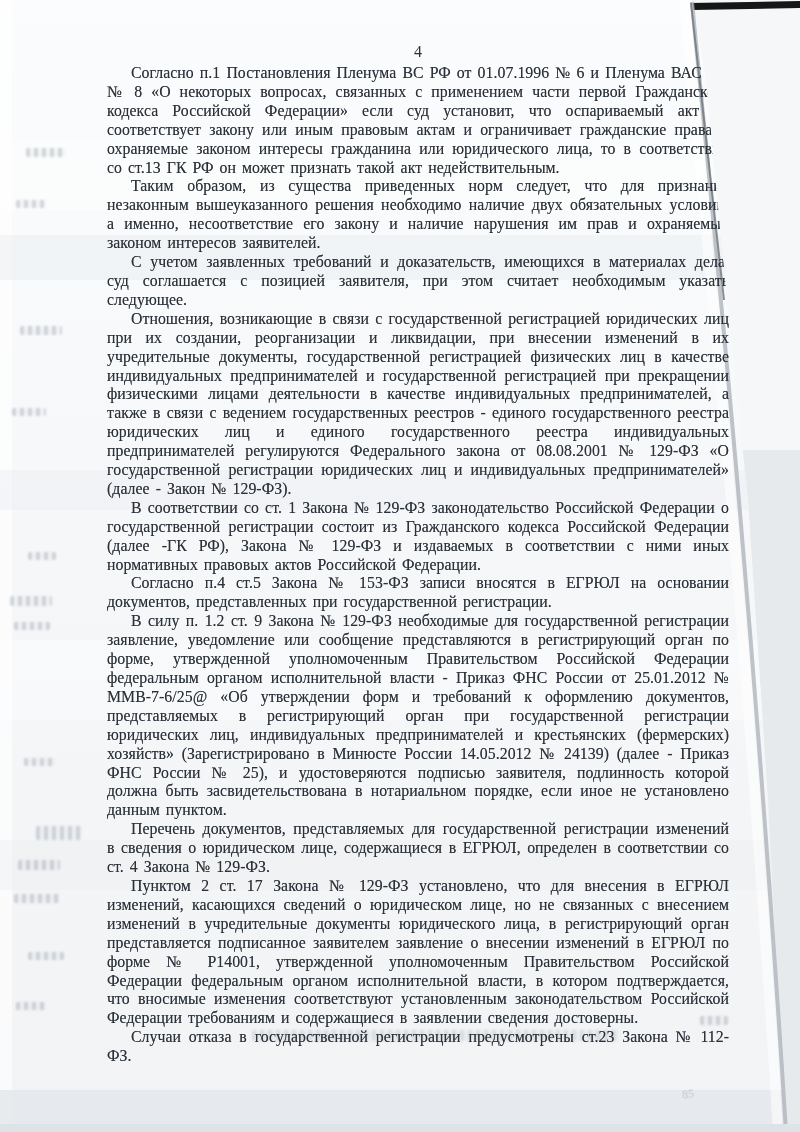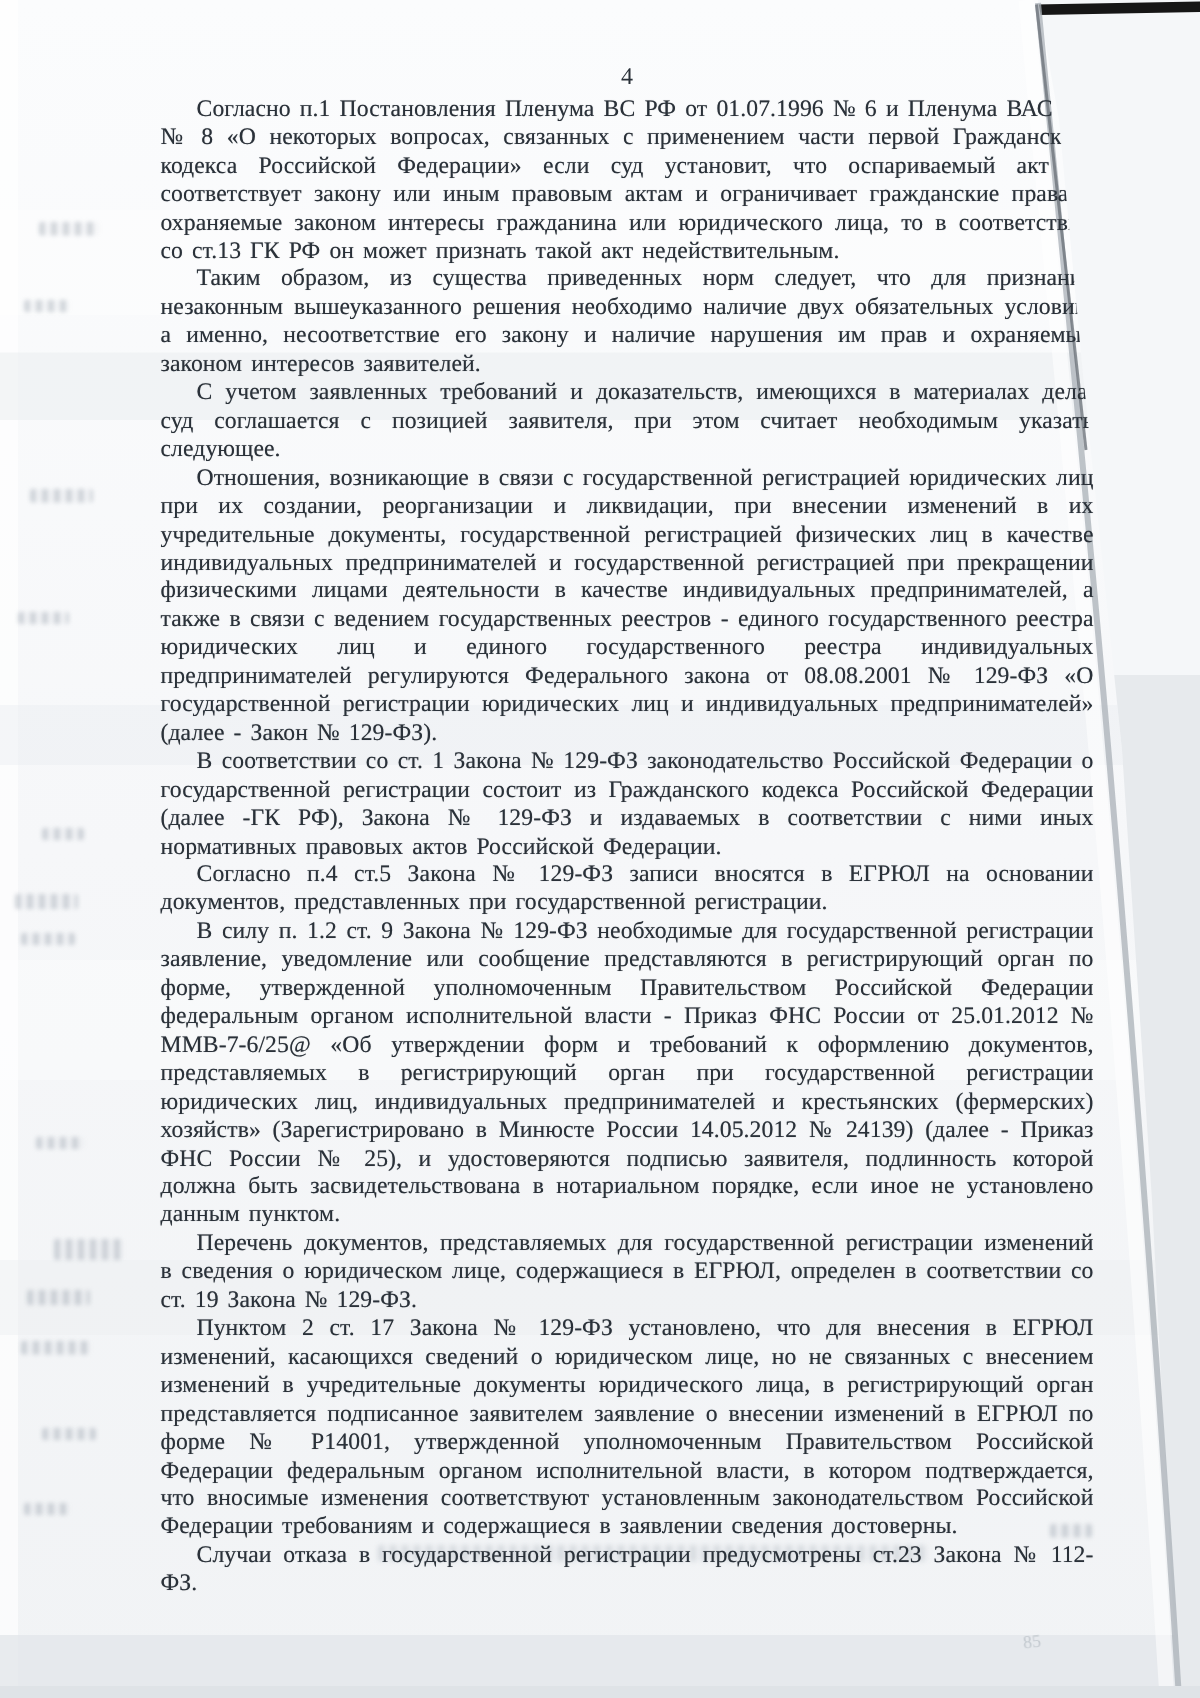--- a/index.html
+++ b/index.html
@@ -106,23 +106,23 @@
   </div>
 
   <div class="page-clip">
     <div class="page-number">4</div>
     <div class="text-body">
         <p class="para">Согласно п.1 Постановления Пленума ВС РФ от 01.07.1996 № 6 и Пленума ВАС РФ № 8 «О некоторых вопросах, связанных с применением части первой Гражданского кодекса Российской Федерации» если суд установит, что оспариваемый акт не соответствует закону или иным правовым актам и ограничивает гражданские права и охраняемые законом интересы гражданина или юридического лица, то в соответствии со ст.13 ГК РФ он может признать такой акт недействительным.</p>
         <p class="para">Таким образом, из существа приведенных норм следует, что для признания незаконным вышеуказанного решения необходимо наличие двух обязательных условий, а именно, несоответствие его закону и наличие нарушения им прав и охраняемых законом интересов заявителей.</p>
         <p class="para">С учетом заявленных требований и доказательств, имеющихся в материалах дела, суд соглашается с позицией заявителя, при этом считает необходимым указать следующее.</p>
         <p class="para">Отношения, возникающие в связи с государственной регистрацией юридических лиц при их создании, реорганизации и ликвидации, при внесении изменений в их учредительные документы, государственной регистрацией физических лиц в качестве индивидуальных предпринимателей и государственной регистрацией при прекращении физическими лицами деятельности в качестве индивидуальных предпринимателей, а также в связи с ведением государственных реестров - единого государственного реестра юридических лиц и единого государственного реестра индивидуальных предпринимателей регулируются Федерального закона от 08.08.2001 № 129-ФЗ «О государственной регистрации юридических лиц и индивидуальных предпринимателей» (далее - Закон № 129-ФЗ).</p>
         <p class="para">В соответствии со ст. 1 Закона № 129-ФЗ законодательство Российской Федерации о государственной регистрации состоит из Гражданского кодекса Российской Федерации (далее -ГК РФ), Закона № 129-ФЗ и издаваемых в соответствии с ними иных нормативных правовых актов Российской Федерации.</p>
-        <p class="para">Согласно п.4 ст.5 Закона № 129-ФЗ записи вносятся в ЕГРЮЛ на основании документов, представленных при государственной регистрации.</p>
+        <p class="para">Согласно п.4 ст.5 Закона № 153-ФЗ записи вносятся в ЕГРЮЛ на основании документов, представленных при государственной регистрации.</p>
         <p class="para">В силу п. 1.2 ст. 9 Закона № 129-ФЗ необходимые для государственной регистрации заявление, уведомление или сообщение представляются в регистрирующий орган по форме, утвержденной уполномоченным Правительством Российской Федерации федеральным органом исполнительной власти - Приказ ФНС России от 25.01.2012 № ММВ-7-6/25@ «Об утверждении форм и требований к оформлению документов, представляемых в регистрирующий орган при государственной регистрации юридических лиц, индивидуальных предпринимателей и крестьянских (фермерских) хозяйств» (Зарегистрировано в Минюсте России 14.05.2012 № 24139) (далее - Приказ ФНС России № 25), и удостоверяются подписью заявителя, подлинность которой должна быть засвидетельствована в нотариальном порядке, если иное не установлено данным пунктом.</p>
-        <p class="para">Перечень документов, представляемых для государственной регистрации изменений в сведения о юридическом лице, содержащиеся в ЕГРЮЛ, определен в соответствии со ст. 19 Закона № 129-ФЗ.</p>
+        <p class="para">Перечень документов, представляемых для государственной регистрации изменений в сведения о юридическом лице, содержащиеся в ЕГРЮЛ, определен в соответствии со ст. 4 Закона № 129-ФЗ.</p>
         <p class="para">Пунктом 2 ст. 17 Закона № 129-ФЗ установлено, что для внесения в ЕГРЮЛ изменений, касающихся сведений о юридическом лице, но не связанных с внесением изменений в учредительные документы юридического лица, в регистрирующий орган представляется подписанное заявителем заявление о внесении изменений в ЕГРЮЛ по форме № Р14001, утвержденной уполномоченным Правительством Российской Федерации федеральным органом исполнительной власти, в котором подтверждается, что вносимые изменения соответствуют установленным законодательством Российской Федерации требованиям и содержащиеся в заявлении сведения достоверны.</p>
         <p class="para">Случаи отказа в государственной регистрации предусмотрены ст.23 Закона № 112-ФЗ.</p>
       </div>
   </div>
 
   <div class="faint-mark">85</div>
 
 </div>
 
 </body></html>

